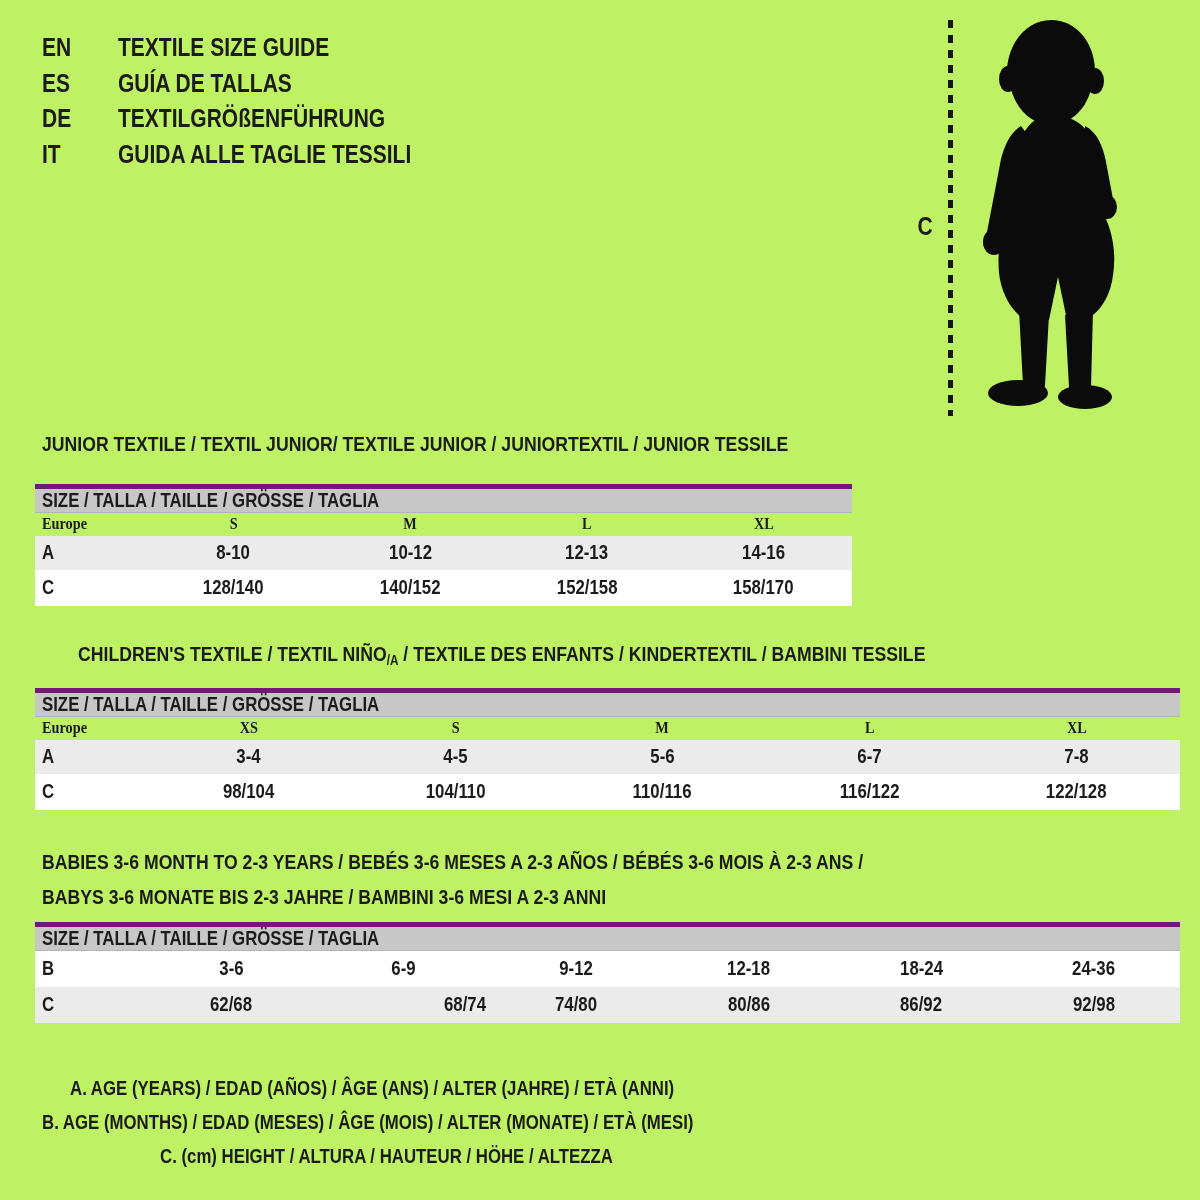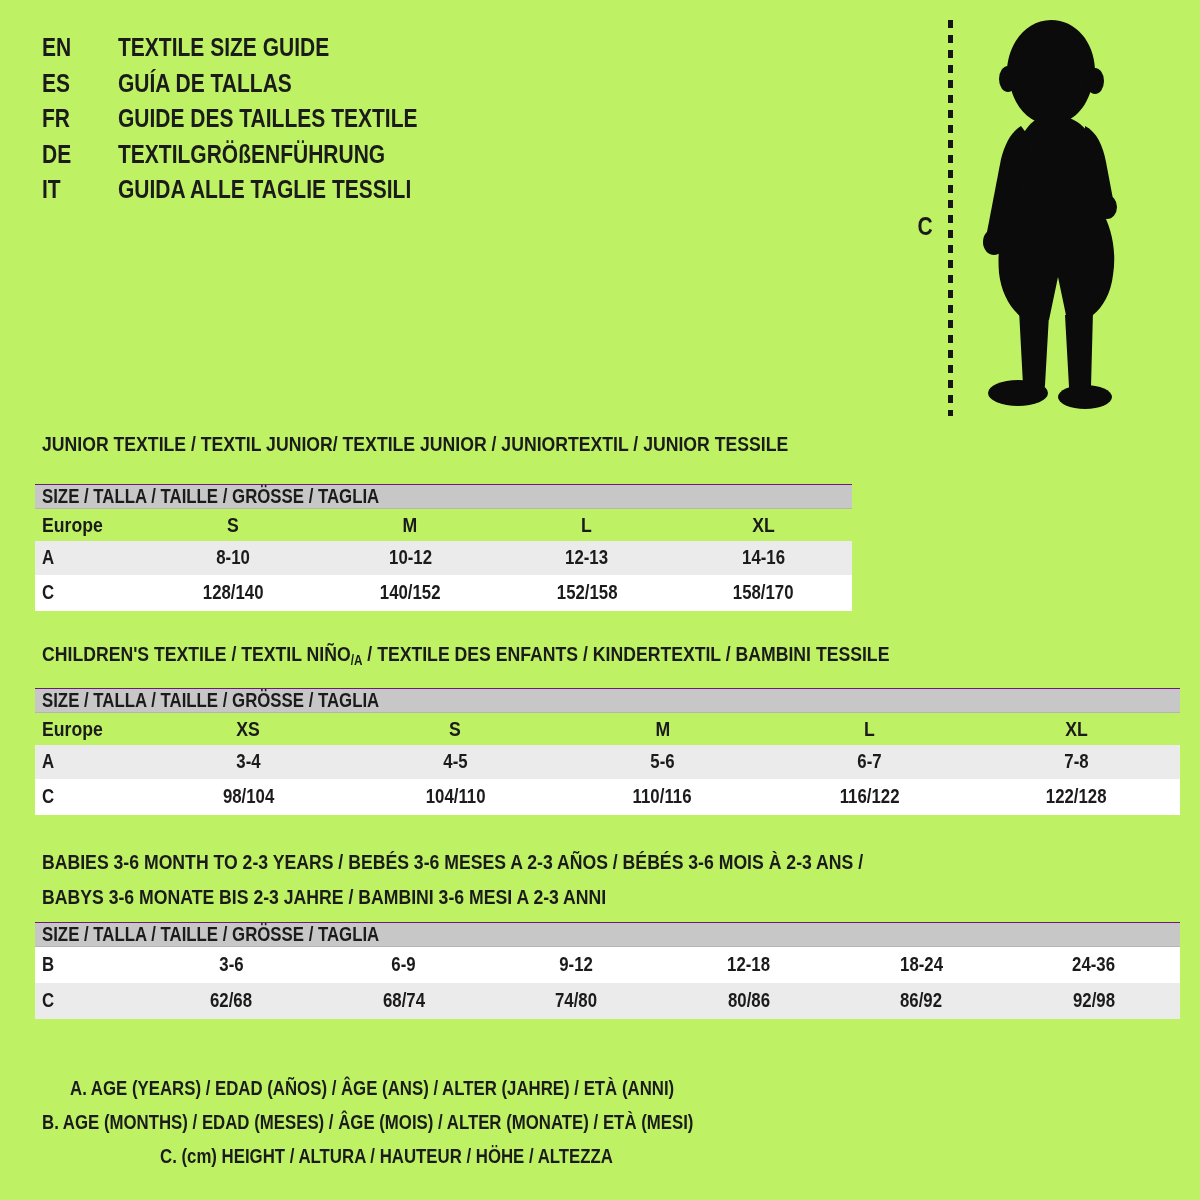--- a/index.html
+++ b/index.html
@@ -49,24 +49,24 @@
     font-weight: 700;
     color: #1b1b1b;
   }
   .size-table td { padding: 0; vertical-align: middle; text-align: center; overflow: hidden; }
   .size-table td.lbl { text-align: left; padding-left: 7px; }
   .size-table tr.band td {
     background: #c7c7c7;
     height: 16px;
     text-align: left;
     padding-left: 7px;
-    border-top: 1px solid #701a75;
+    border-top: 5px solid #701a75;
     border-bottom: 1px solid #b5b5b5;
   }
-  .size-table tr.r-head td { height: 32px; font-size: 21px; }
+  .size-table tr.r-head td { height: 23px; font-size: 17px; font-family: Liberation Serif, serif; }
   .size-table tr.r-alt td { background: #ebebeb; height: 34px; }
   .size-table tr.r-plain td { background: #ffffff; height: 36px; }
   .t-junior { left: 35px; top: 484px; width: 817px; }
   .t-children { left: 35px; top: 688px; width: 1145px; }
   .t-babies { left: 35px; top: 922px; width: 1145px; }
   col.c-label { width: 110px; }
 
   
   .legend { position: absolute; left: 42px; top: 1076px; font-size: 20px; text-align: center; }
   .legend-line { height: 34px; line-height: 24px; }
@@ -79,24 +79,20 @@
   <div class="lang-block">
     <div class="lang-row">
       <span class="lang-code"><span class="cl">EN</span></span>
       <span class="cl">TEXTILE SIZE GUIDE</span>
     </div>
     <div class="lang-row">
       <span class="lang-code"><span class="cl">ES</span></span>
       <span class="cl">GUÍA DE TALLAS</span>
     </div>
     <div class="lang-row">
-      <span class="lang-code"><span class="cl">FR</span></span>
-      <span class="cl">GUIDE DES TAILLES TEXTILE</span>
-    </div>
-    <div class="lang-row">
       <span class="lang-code"><span class="cl">DE</span></span>
       <span class="cl">TEXTILGRÖßENFÜHRUNG</span>
     </div>
     <div class="lang-row">
       <span class="lang-code"><span class="cl">IT</span></span>
       <span class="cl">GUIDA ALLE TAGLIE TESSILI</span>
     </div>
   </div>
 
   <span class="measure-label"><span class="cc">C</span></span>
@@ -159,21 +155,21 @@
     <tr class="r-plain">
       <td class="lbl"><span class="cl">C</span></td>
       <td><span class="cc">128/140</span></td>
       <td><span class="cc">140/152</span></td>
       <td><span class="cc">152/158</span></td>
       <td><span class="cc">158/170</span></td>
     </tr>
   </tbody>
     </table>
 
-  <div class="sec-title" style="top:642px;">
+  <div class="sec-title" style="top:642px;margin-left:36px;">
     <span class="cl"><span>CHILDREN'S TEXTILE / TEXTIL NIÑO</span><span class="sub">/A</span><span> / TEXTILE DES ENFANTS / KINDERTEXTIL / BAMBINI TESSILE</span></span>
   </div>
   <table class="size-table t-children">
     <colgroup>
         <col class="c-label">
         <col>
         <col>
         <col>
         <col>
         <col>
@@ -234,21 +230,21 @@
       <td><span class="cc">3-6</span></td>
       <td><span class="cc">6-9</span></td>
       <td><span class="cc">9-12</span></td>
       <td><span class="cc">12-18</span></td>
       <td><span class="cc">18-24</span></td>
       <td><span class="cc">24-36</span></td>
     </tr>
     <tr class="r-alt" style="height:36px;">
       <td class="lbl" style="height:36px;"><span class="cl">C</span></td>
       <td style="height:36px;"><span class="cc">62/68</span></td>
-      <td style="height:36px;"><span class="cc">68/74</span></td>
+      <td style="height:36px;text-align:right;"><span class="cc">68/74</span></td>
       <td style="height:36px;"><span class="cc">74/80</span></td>
       <td style="height:36px;"><span class="cc">80/86</span></td>
       <td style="height:36px;"><span class="cc">86/92</span></td>
       <td style="height:36px;"><span class="cc">92/98</span></td>
     </tr>
   </tbody>
     </table>
 
   <div class="legend">
     <div class="legend-line"><span class="cl">A. AGE (YEARS) / EDAD (AÑOS) / ÂGE (ANS) / ALTER (JAHRE) / ETÀ (ANNI)</span></div>

